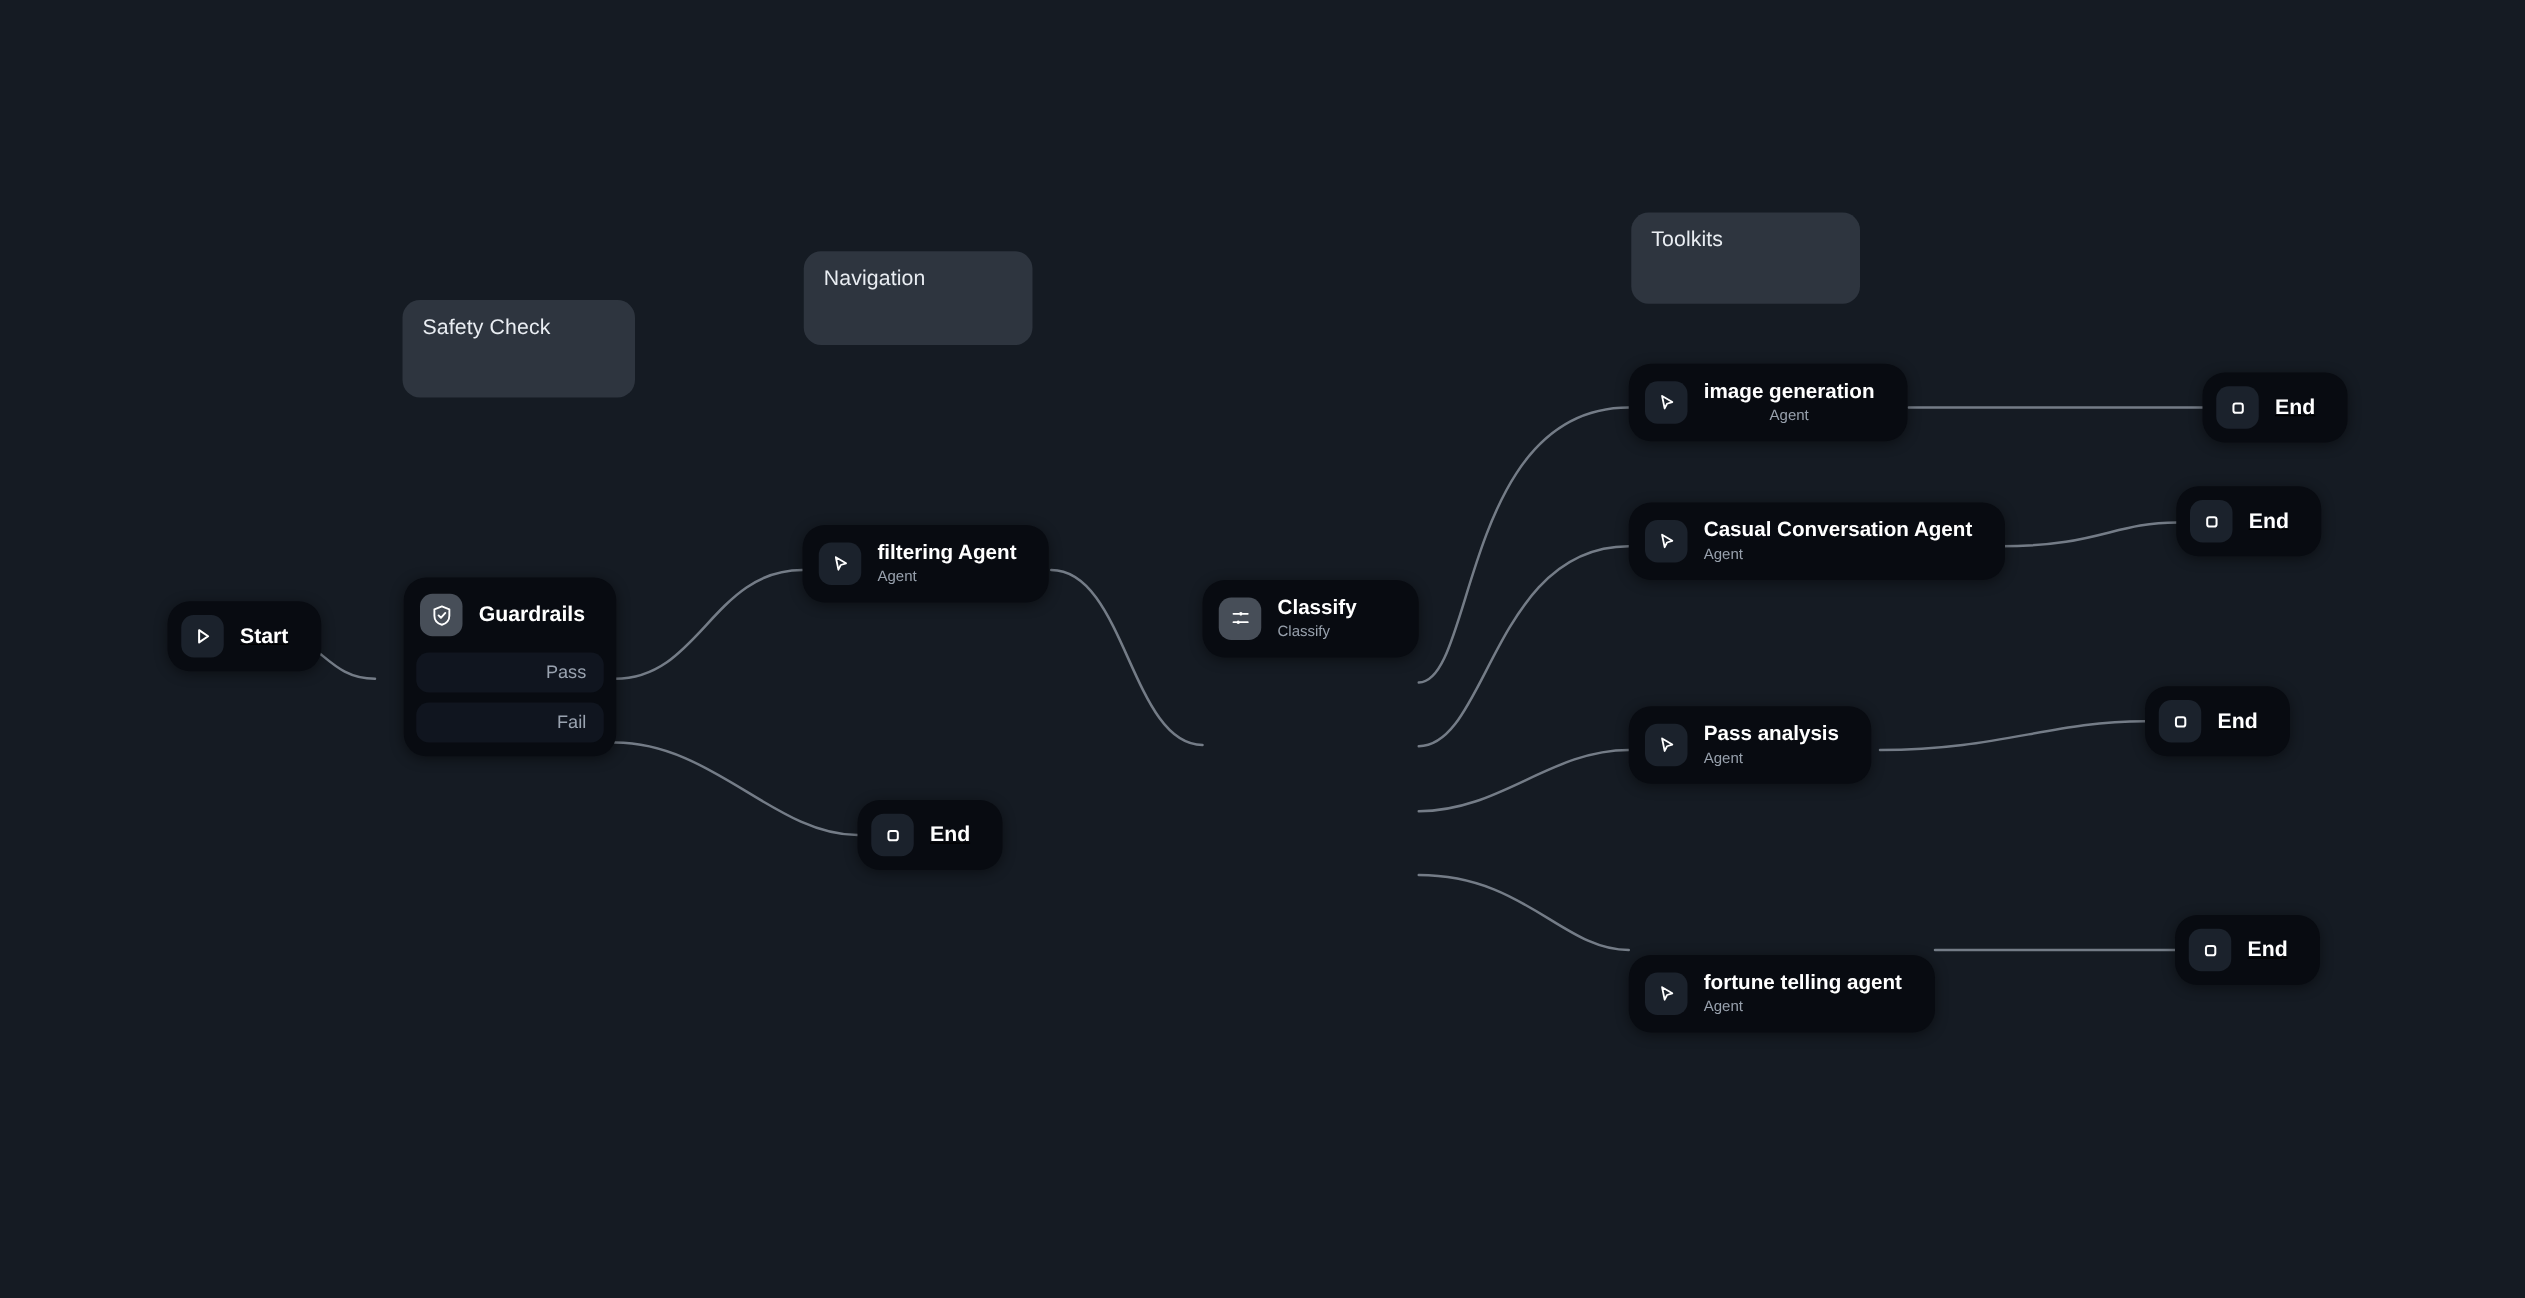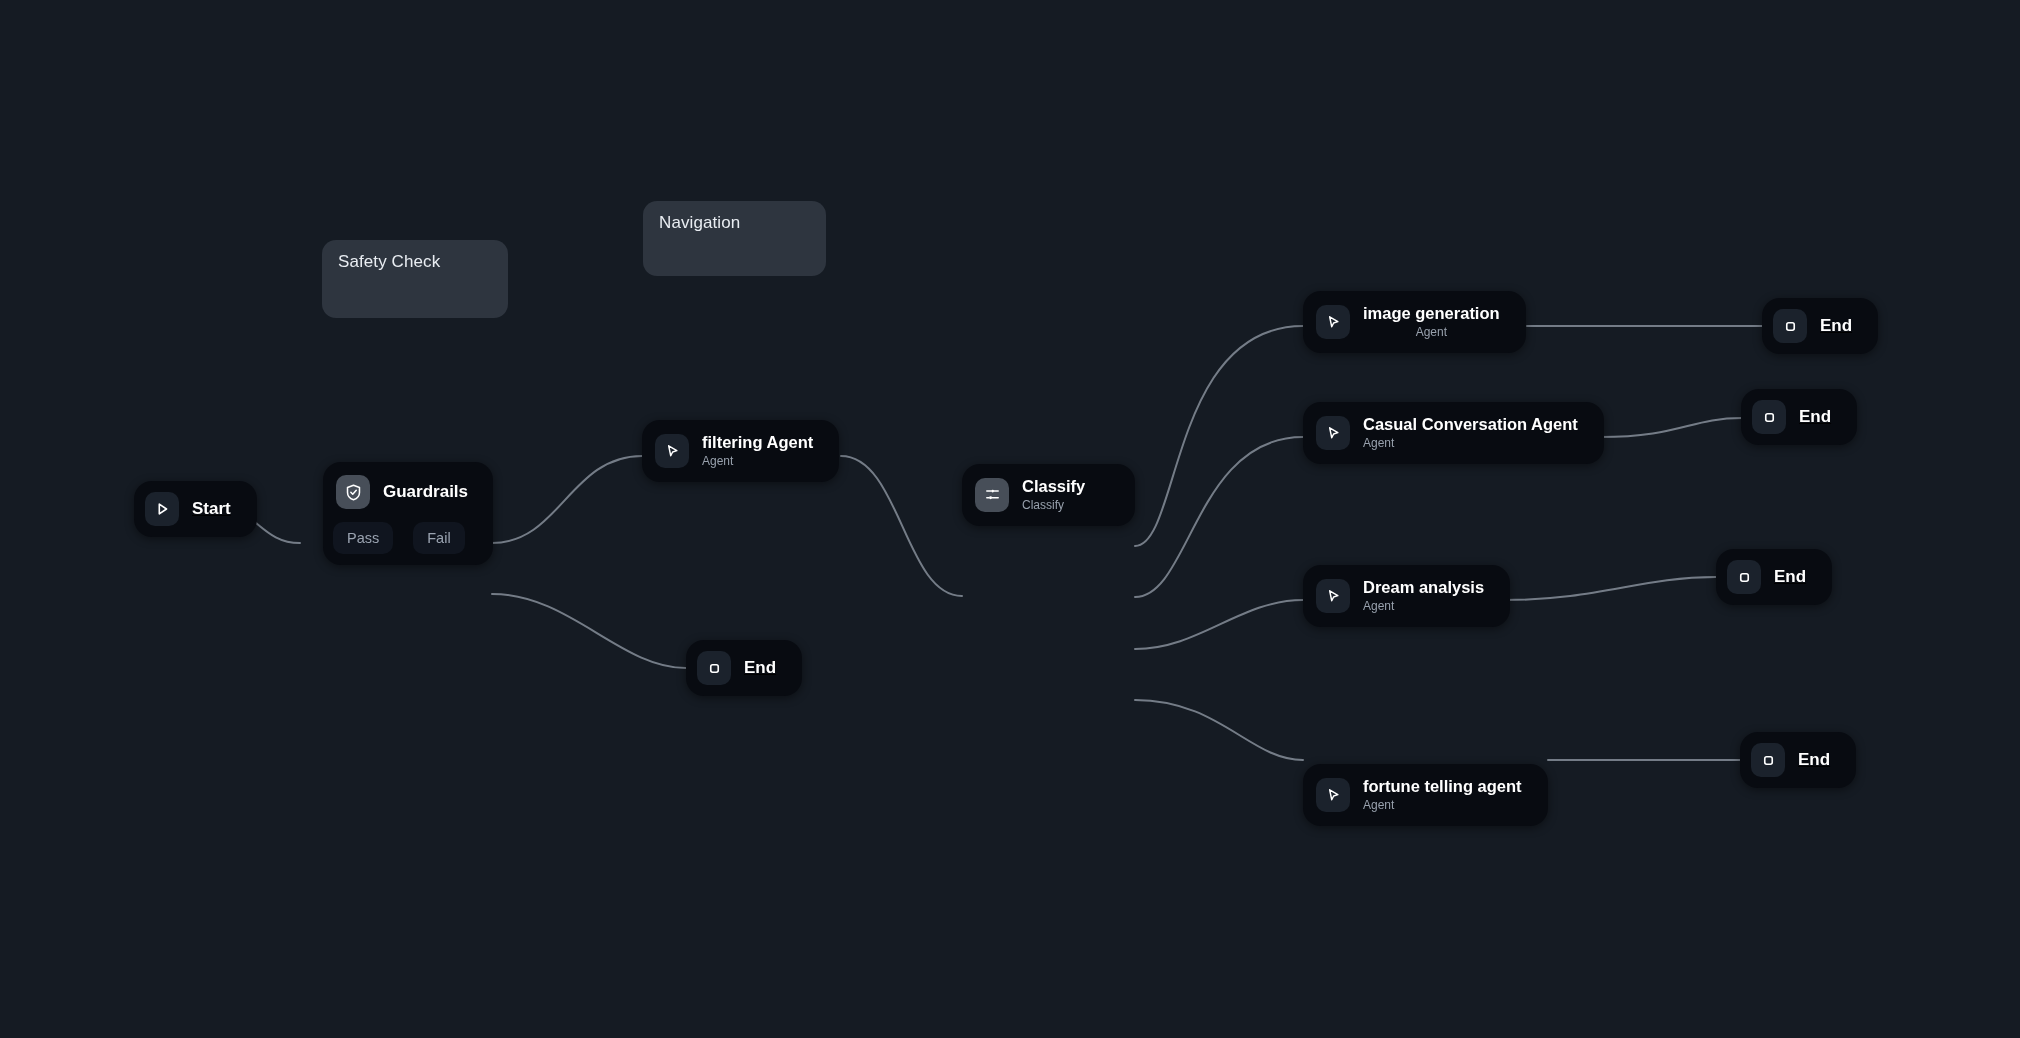--- a/index.html
+++ b/index.html
@@ -81,21 +81,21 @@
   }
   .node-title.single { font-size: 17px; }
   .node-sub {
     color: #98a1ad;
     font-size: 12px;
     white-space: nowrap;
     margin-top: 2px;
   }
 
   
-  .ports { padding: 0 10px 11px 10px; display: flex; flex-direction: row; gap: 20px; }
+  .ports { padding: 0 10px 11px 10px; display: flex; flex-direction: column; gap: 8px; }
   .port {
     background: #10151f;
     border-radius: 10px;
     color: #9aa3b0;
     font-size: 14.5px;
     text-align: right;
     padding: 8px 14px;
     white-space: nowrap;
   }
 </style>
@@ -105,20 +105,23 @@
 <div id="canvas">
 
   <div class="group-box" style="left:643px; top:201px; width:183px; height:75px;">
     <div class="group-label">Navigation</div>
   </div>
 
   <div class="group-box" style="left:322px; top:240px; width:186px; height:78px;">
     <div class="group-label">Safety Check</div>
   </div>
 
+  <div class="group-box" style="left:1305px; top:170px; width:183px; height:73px;">
+    <div class="group-label">Toolkits</div>
+  </div>
 
   <svg id="edge-layer" viewBox="0 0 2020 1038">
     <g id="edges">
         <path d="M 224,509 C 256,509 262,543 300,543" class="edge-path" stroke="#8a929e"></path>
         <path d="M 492,543 C 560,543 570,456 642,456" class="edge-path" stroke="#8a929e"></path>
         <path d="M 492,594 C 570,594 620,668 686,668" class="edge-path" stroke="#8a929e"></path>
         <path d="M 841,456 C 900,456 905,596 962,596" class="edge-path" stroke="#8a929e"></path>
         <path d="M 1135,546 C 1180,546 1170,326 1303,326" class="edge-path" stroke="#8a929e"></path>
         <path d="M 1135,597 C 1190,597 1195,437 1303,437" class="edge-path" stroke="#8a929e"></path>
         <path d="M 1135,649 C 1200,649 1240,600 1303,600" class="edge-path" stroke="#8a929e"></path>
@@ -235,21 +238,21 @@
   </div>
 
   <div class="node" style="left:1303px; top:565px;">
     <div class="node-head">
       <span class="node-icon">
         <svg width="18" height="18" viewBox="0 0 20 20">
           <path d="M6.3 4.2 L15.4 9.6 L10.7 11.1 L8.6 15.3 Z" fill="none" stroke="#ffffff" stroke-width="1.6" stroke-linejoin="round"></path>
         </svg>
       </span>
       <div class="node-text">
-        <span class="node-title">Dream analysis</span>
+        <span class="node-title">Pass analysis</span>
         <span class="node-sub">Agent</span>
       </div>
     </div>
   </div>
 
   <div class="node" style="left:1303px; top:724px;margin-top:40px;">
     <div class="node-head">
       <span class="node-icon">
         <svg width="18" height="18" viewBox="0 0 20 20">
           <path d="M6.3 4.2 L15.4 9.6 L10.7 11.1 L8.6 15.3 Z" fill="none" stroke="#ffffff" stroke-width="1.6" stroke-linejoin="round"></path>

